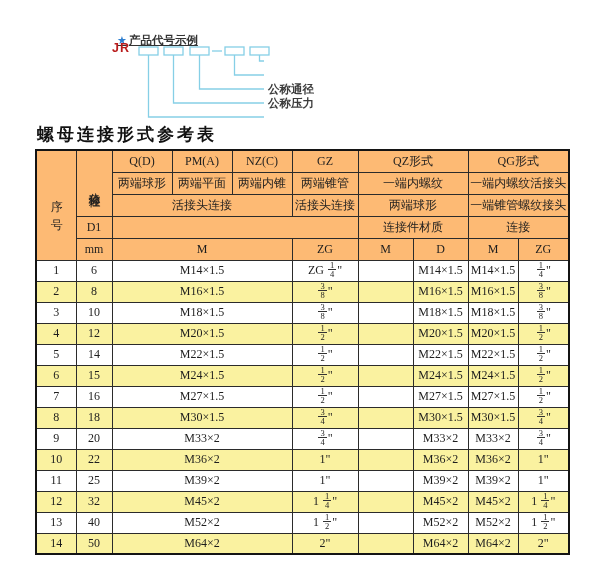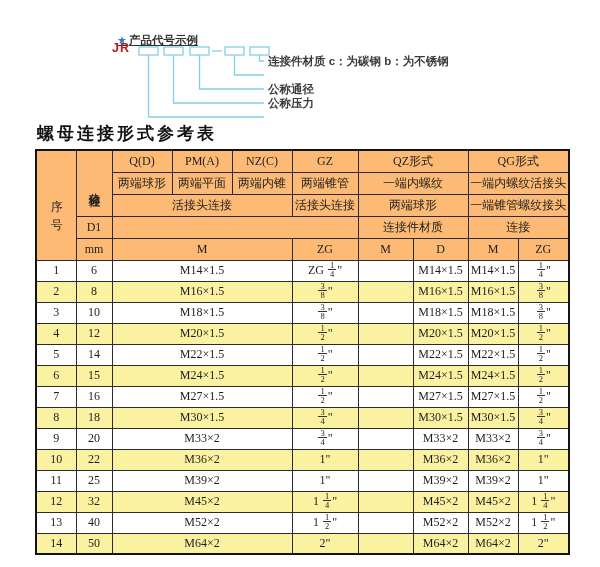--- a/index.html
+++ b/index.html
@@ -11,21 +11,21 @@
   .diagram svg{position:absolute;left:0;top:0;}
   .dg-title{position:absolute;left:117px;top:33px;font-size:11.5px;font-weight:bold;
             color:#333;white-space:nowrap;text-decoration:underline;}
   .dg-title .star{color:#2e7fd0;margin-right:2px;font-size:11px;}
   .dg-prefix{position:absolute;left:112px;top:41px;font-size:12.5px;font-weight:bold;
              color:#b91c1c;letter-spacing:1px;}
   .dg-label{position:absolute;left:268px;height:13px;line-height:13px;font-size:11.5px;
             font-weight:600;color:#3c3c3c;white-space:nowrap;}
 
   
-  .tbl-title{margin:0 0 0 37px;padding:0;font-family:Liberation Mono, monospace;
+  .tbl-title{margin:0 0 0 37px;padding:0;font-family:Liberation Sans, sans-serif;
              font-size:17px;font-weight:bold;color:#121212;letter-spacing:3px;line-height:22px;}
 
   
   table{border-collapse:collapse;table-layout:fixed;margin:3px 0 0 35px;
         border:2px solid #141414;width:533px;}
   th,td{border:1px solid #2b2b2b;text-align:center;vertical-align:middle;
         font-family:"Liberation Serif","DejaVu Serif",serif;font-size:12px;
         color:#1e1e1e;padding:0 1px;overflow:hidden;font-weight:normal;}
   thead tr{height:22px;}
   tbody tr{height:21px;}
@@ -58,21 +58,20 @@
 
       <polyline points="259.5,55 259.5,61 264,61"></polyline>
       <polyline points="234.5,55 234.5,75 264,75"></polyline>
       <polyline points="199.5,55 199.5,89 264,89"></polyline>
       <polyline points="173.5,55 173.5,103 264,103"></polyline>
       <polyline points="148.5,55 148.5,117 264,117"></polyline>
     </g>
   </svg>
   <div class="dg-title"><span class="star">★</span><span>产品代号示例</span></div>
   <div class="dg-prefix">JR</div>
-  <div class="dg-label" style="top:55px">连接件材质  c：为碳钢  b：为不锈钢</div>
   <div class="dg-label" style="top:83px">公称通径</div>
   <div class="dg-label" style="top:97px">公称压力</div>
 </div>
 
 <h1 class="tbl-title">螺母连接形式参考表</h1>
 
 <table>
   <colgroup>
     <col style="width:40px">
       <col style="width:36px">

